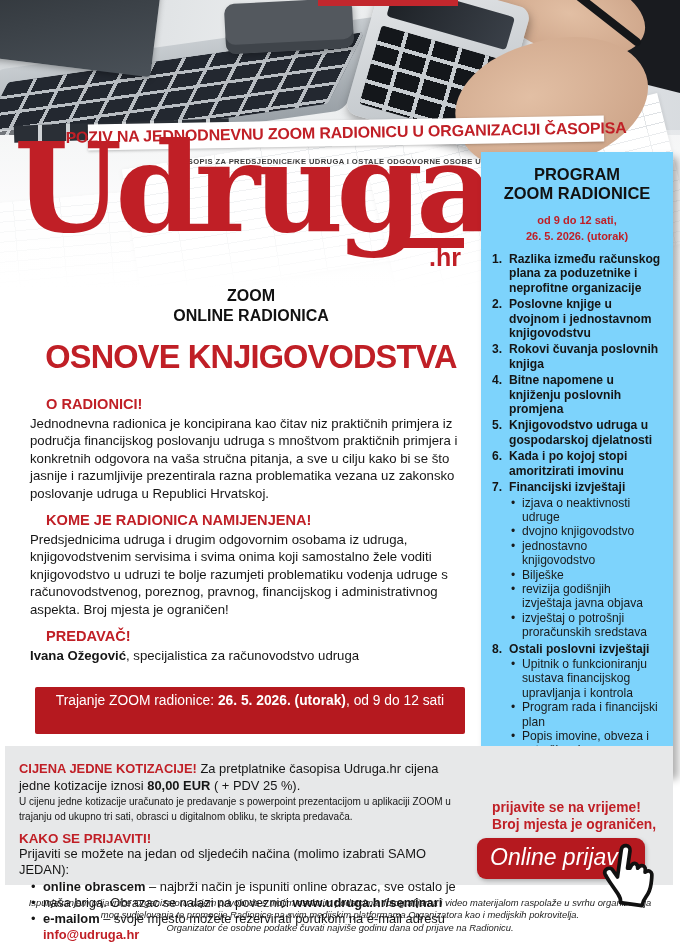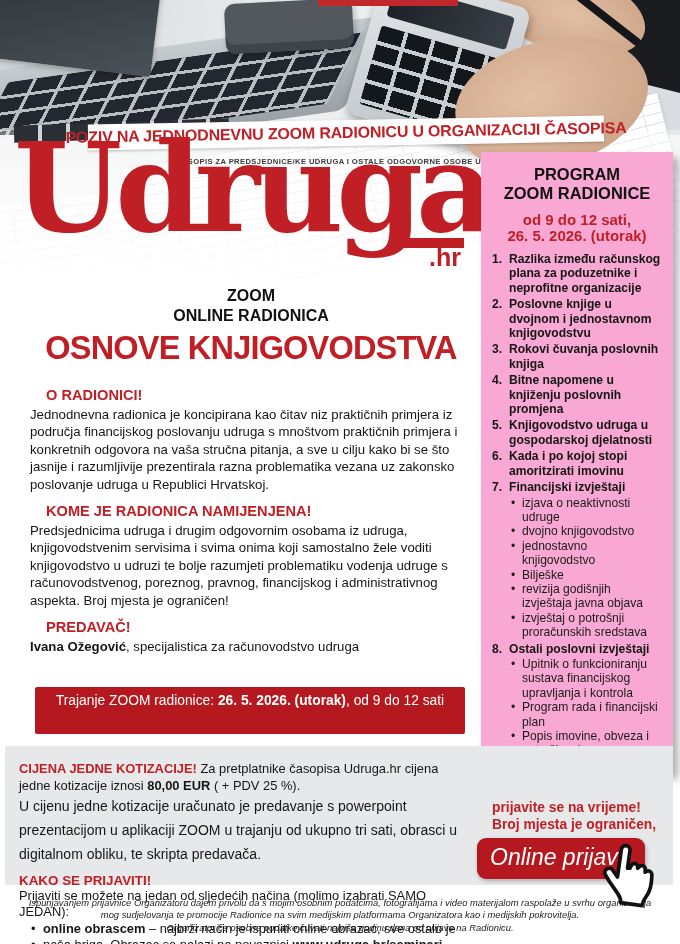--- a/index.html
+++ b/index.html
@@ -64,55 +64,55 @@
   
   .masthead-tagline{position:absolute;left:176px;top:157px;width:296px;font-size:7.6px;
          letter-spacing:.4px;color:#3a3a3a;font-weight:bold;white-space:nowrap;}
   .logo{position:absolute;left:14px;top:126px;font-family:"DejaVu Serif",serif;font-weight:bold;
          font-size:124px;line-height:1;color:#c01f26;letter-spacing:-7px;}
   .logo-bar{position:absolute;left:396px;top:238px;width:68px;height:10px;background:#c01f26;}
   .logo-tld{position:absolute;left:429px;top:243px;font-family:Liberation Sans, sans-serif;font-weight:bold;
          font-size:25px;color:#c01f26;}
 
   
-  .sidebar{position:absolute;left:481px;top:152px;width:192px;background:#f9a8d4;
+  .sidebar{position:absolute;left:481px;top:152px;width:192px;background:#7dd3fc;
          box-shadow:5px 6px 8px rgba(0,0,0,.32);padding:13px 11px 13px 11px;box-sizing:border-box;}
   .prog-title{text-align:center;font-size:16.5px;font-weight:bold;line-height:19px;color:#111;}
-  .prog-time{text-align:center;font-size:15px;font-weight:bold;line-height:16px;color:#c01f26;margin:9px 0 8px;}
+  .prog-time{text-align:center;font-size:11px;font-weight:bold;line-height:16px;color:#c01f26;margin:9px 0 8px;}
   .prog-list{margin:0;padding:0;list-style:none;}
   .prog-item{display:flex;font-size:12.1px;line-height:14.4px;font-weight:bold;color:#151515;margin-bottom:2px;}
   .prog-num{width:17px;flex:none;}
   .prog-body{flex:1;}
   .prog-sub{list-style:none;margin:1px 0 0;padding:0;font-weight:normal;}
   .prog-sub li{display:flex;font-size:12.1px;line-height:14.4px;color:#1a1a1a;}
   .blt{width:11px;flex:none;margin-left:2px;}
 
   
   .main{position:absolute;left:30px;top:286px;width:442px;}
   .kicker{text-align:center;font-weight:bold;font-size:16px;line-height:20px;color:#111;}
   .main-title{text-align:center;font-weight:bold;font-size:32.5px;line-height:37px;color:#c01f26;
-         letter-spacing:-.8px;margin-top:4px;}
+         letter-spacing:-.8px;margin-top:13px;}
   .sec-h{font-size:14.6px;font-weight:bold;color:#c01f26;margin:20px 16px 3px;}
   .sec-h.tight{margin-top:10px;}
   .body-p{font-size:13.2px;line-height:17.4px;color:#161616;}
   .lect b{font-weight:bold;}
 
   
   .sched{position:absolute;left:35px;top:687px;width:430px;height:47px;background:#b5191f;
          color:#fff;text-align:center;font-size:13.8px;line-height:18.5px;padding-top:5px;
          box-sizing:border-box;border-radius:2px;}
   .sched b{font-weight:bold;}
 
   
   .gray{position:absolute;left:5px;top:746px;width:668px;height:139px;background:#e7e8e9;
         padding:15px 0 0 14px;box-sizing:border-box;}
   .gray-left{width:452px;}
   .red-b{color:#c01f26;font-weight:bold;}
   .price-1{font-size:12.9px;line-height:16.6px;color:#161616;}
-  .price-2{font-size:14px;line-height:24px;color:#161616;width:452px;}
+  .price-2{font-size:10px;line-height:15px;color:#161616;width:452px;}
   .signup-h{font-size:13.4px;font-weight:bold;color:#c01f26;margin-top:7px;}
   .signup-intro{font-size:12.9px;line-height:16px;color:#161616;}
   .signup-list{list-style:none;margin:1px 0 0;padding:0;}
   .signup-list li{display:flex;font-size:12.9px;line-height:15.8px;color:#161616;}
   .signup-list .blt{margin-left:12px;width:12px;}
   .signup-list b{font-weight:bold;}
   .red-link{color:#c01f26;font-weight:bold;text-decoration:none;cursor:pointer;}
   .blk-link{color:#161616;font-weight:bold;text-decoration:none;cursor:pointer;}
 
   

